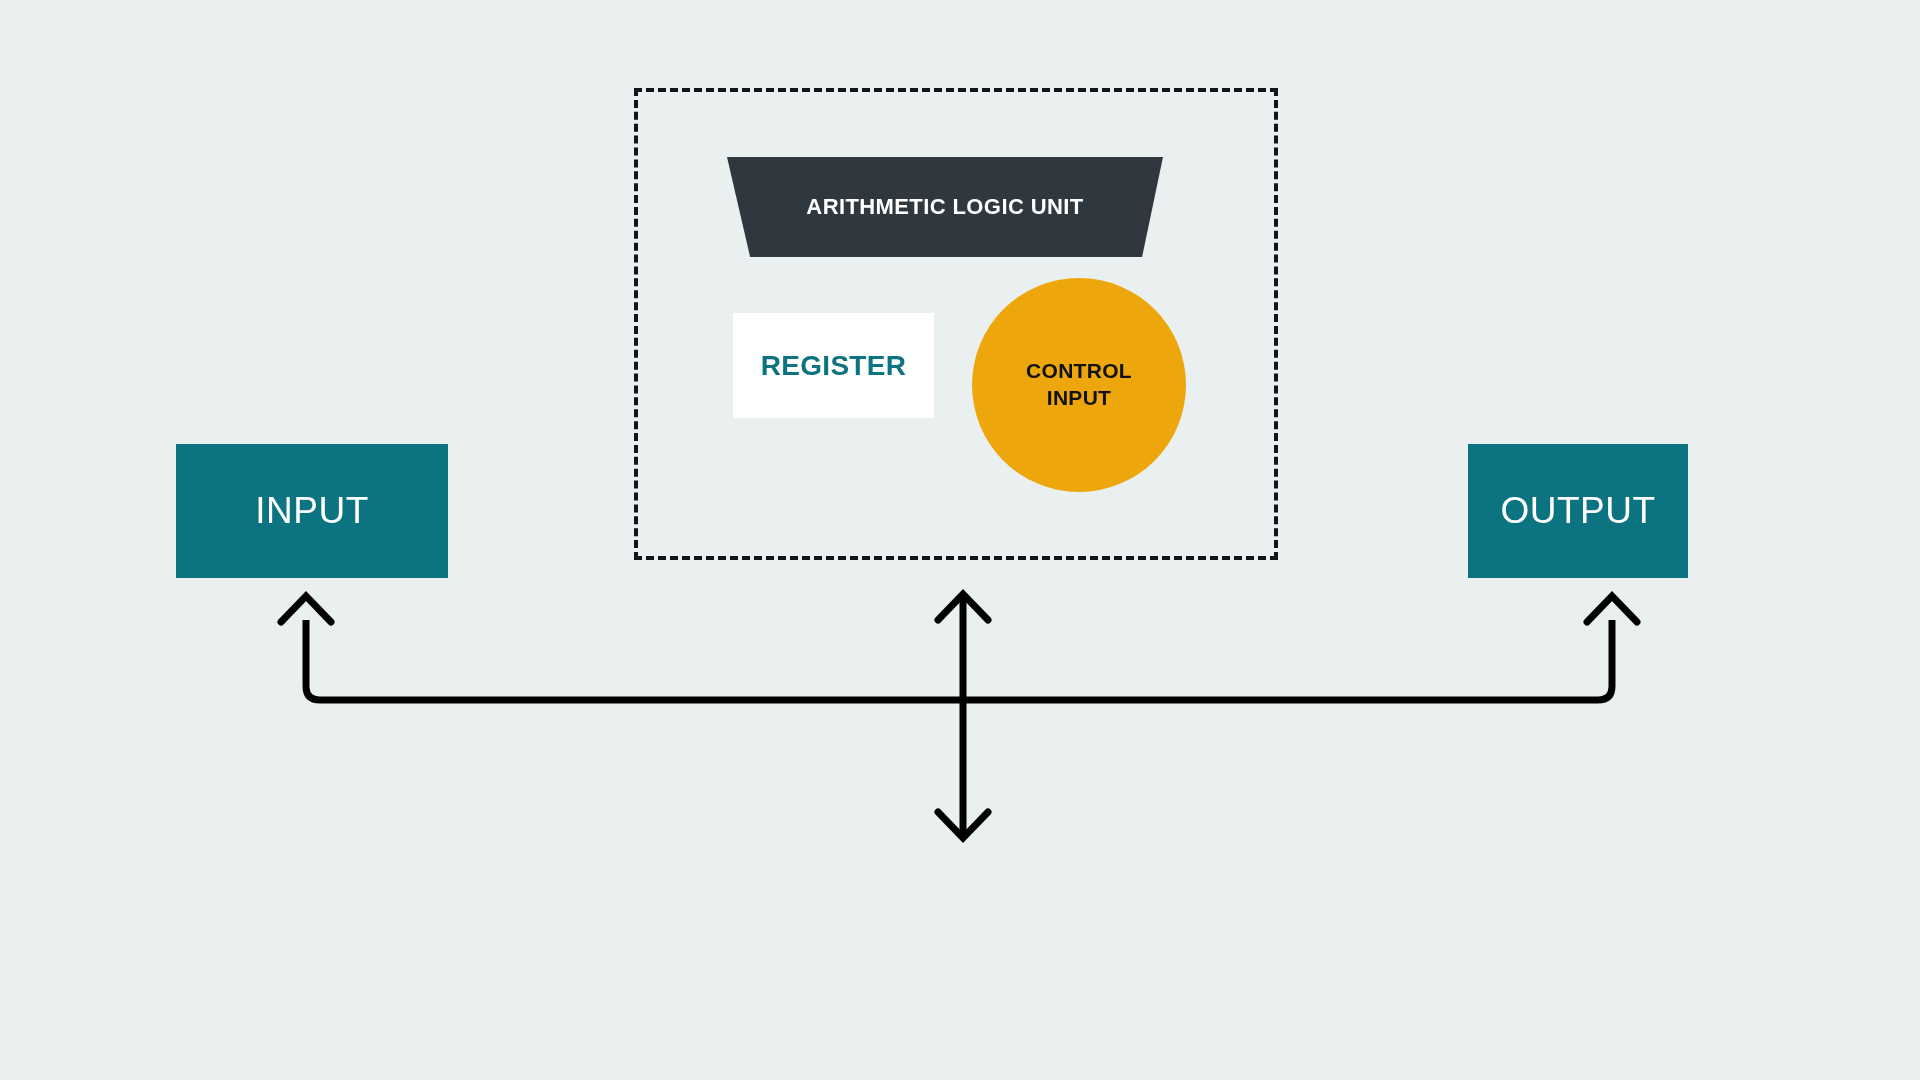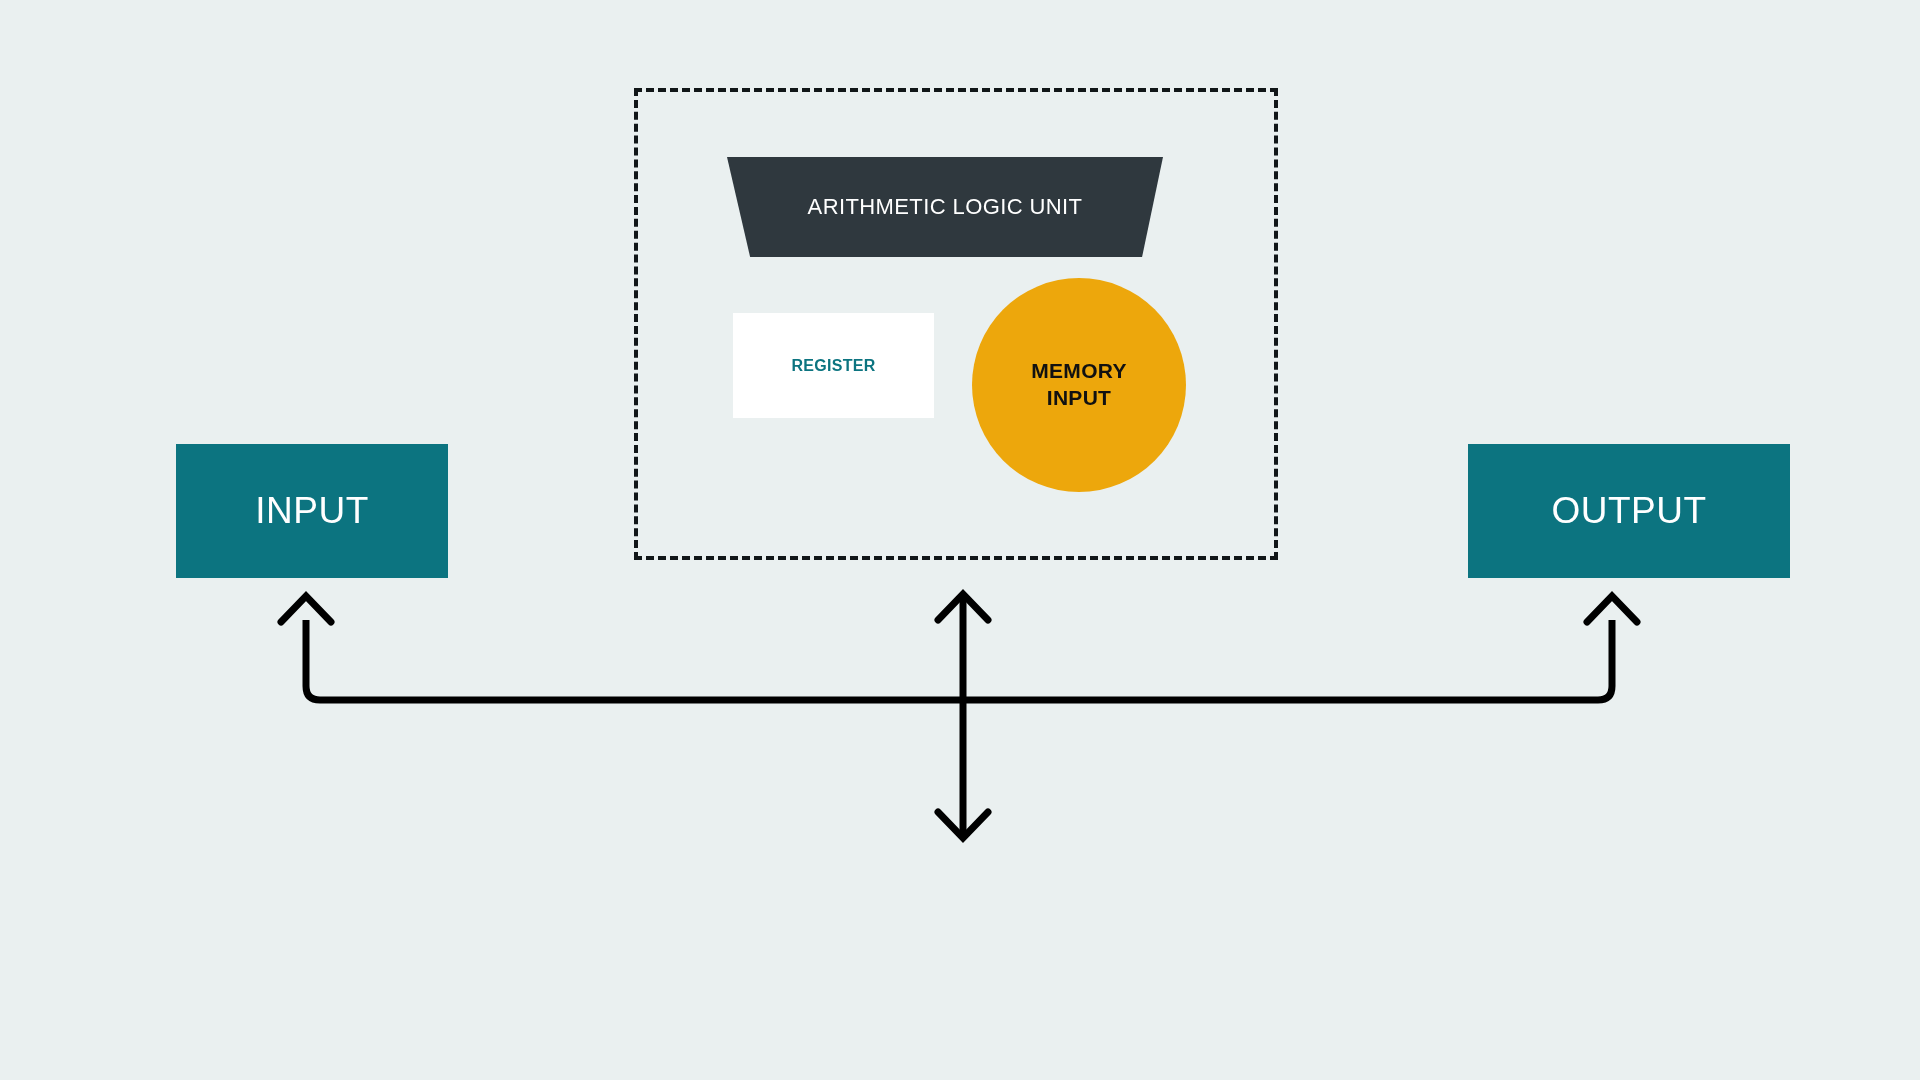--- a/index.html
+++ b/index.html
@@ -61,40 +61,40 @@
     clip-path: polygon(0% 0%, 100% 0%, 95.2% 100%, 5.3% 100%);
   }
   #alu-block .alu-label {
     position: absolute;
     inset: 0;
     display: flex;
     align-items: center;
     justify-content: center;
     color: #ffffff;
     font-size: 22px;
-    font-weight: normal;
+    font-weight: bold;
     letter-spacing: 0.4px;
     white-space: nowrap;
   }
 
   
   #register-block {
     position: absolute;
     left: 733px;
     top: 313px;
     width: 201px;
     height: 105px;
     background: #ffffff;
     display: flex;
     align-items: center;
     justify-content: center;
   }
   #register-block .reg-label {
     color: #0c7480;
-    font-size: 16px;
+    font-size: 28px;
     font-weight: bold;
     letter-spacing: 0.3px;
   }
 
   
   #control-unit-block {
     position: absolute;
     left: 972px;
     top: 278px;
     width: 214px;
@@ -123,21 +123,21 @@
     justify-content: center;
   }
   .peripheral-box .box-label {
     color: #ffffff;
     font-size: 37px;
     font-weight: normal;
     letter-spacing: 0.5px;
   }
 
   #input-block  { left: 176px;  top: 444px; width: 272px; height: 134px; }
-  #output-block { left: 1468px; top: 444px; width: 322px; height: 134px; }
+  #output-block { left: 1468px; top: 444px; width: 220px; height: 134px; }
   #memory-block { left: 786px;  top: 871px; width: 341px; height: 132px; }
 </style>
 </head>
 <body>
 
 <div id="diagram-stage">
 
   <svg id="connector-layer" viewBox="0 0 1920 1080" width="1920" height="1080" aria-hidden="true">
 
     <path d="M 306 620 L 306 686 Q 306 700 320 700 L 1598 700 Q 1612 700 1612 686 L 1612 620" fill="none" stroke="#000000" stroke-width="7" stroke-linecap="butt"></path>
@@ -158,21 +158,21 @@
   <div id="alu-block">
     <div class="alu-shape"></div>
     <div class="alu-label">ARITHMETIC LOGIC UNIT</div>
   </div>
 
   <div id="register-block">
     <span class="reg-label">REGISTER</span>
   </div>
 
   <div id="control-unit-block">
-    <span class="cu-line">MEMORY</span>
+    <span class="cu-line">CONTROL</span>
     <span class="cu-line">INPUT</span>
   </div>
 
   <div id="input-block" class="peripheral-box">
     <span class="box-label">INPUT</span>
   </div>
 
   <div id="output-block" class="peripheral-box">
     <span class="box-label">OUTPUT</span>
   </div>

